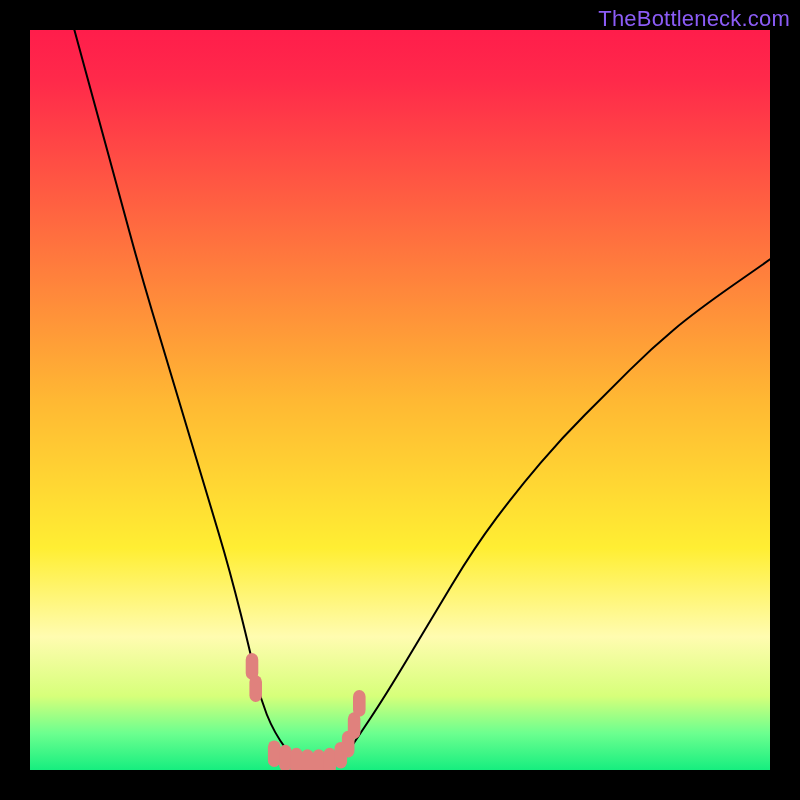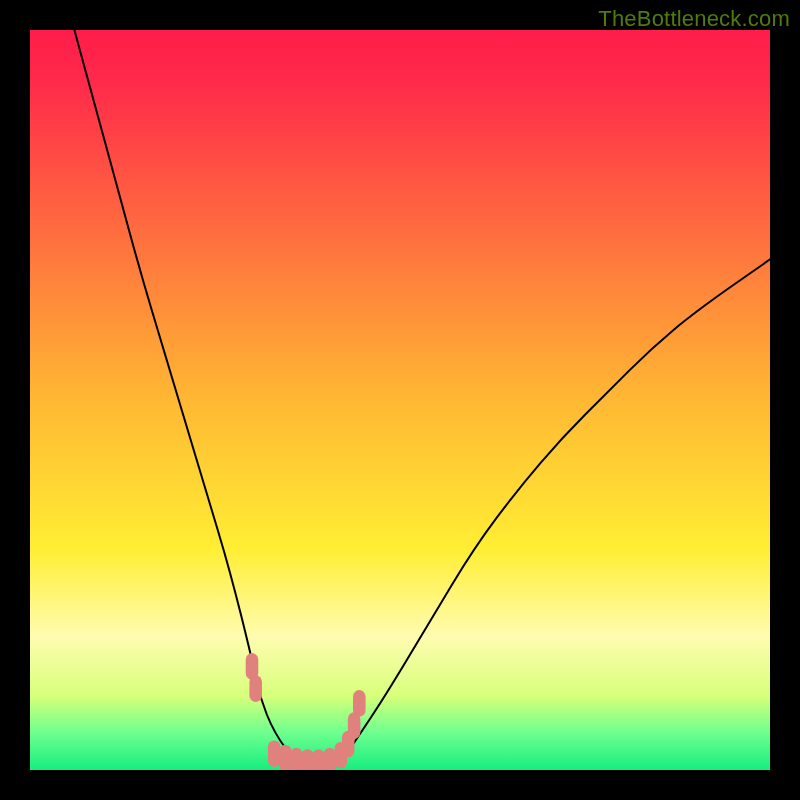--- a/index.html
+++ b/index.html
@@ -29,21 +29,21 @@
   .gradient {
     position: absolute;
     left: 0; top: 0;
     width: 100%;
     height: 100%;
   }
   .watermark {
     position: absolute;
     top: 6px;
     right: 10px;
-    color: #4d7c0f;
+    color: #8b5cf6;
     font-size: 22px;
     font-weight: 500;
     letter-spacing: 0.2px;
     user-select: none;
   }
   svg.curve {
     position: absolute;
     left: 0; top: 0;
     width: 100%;
     height: 100%;

